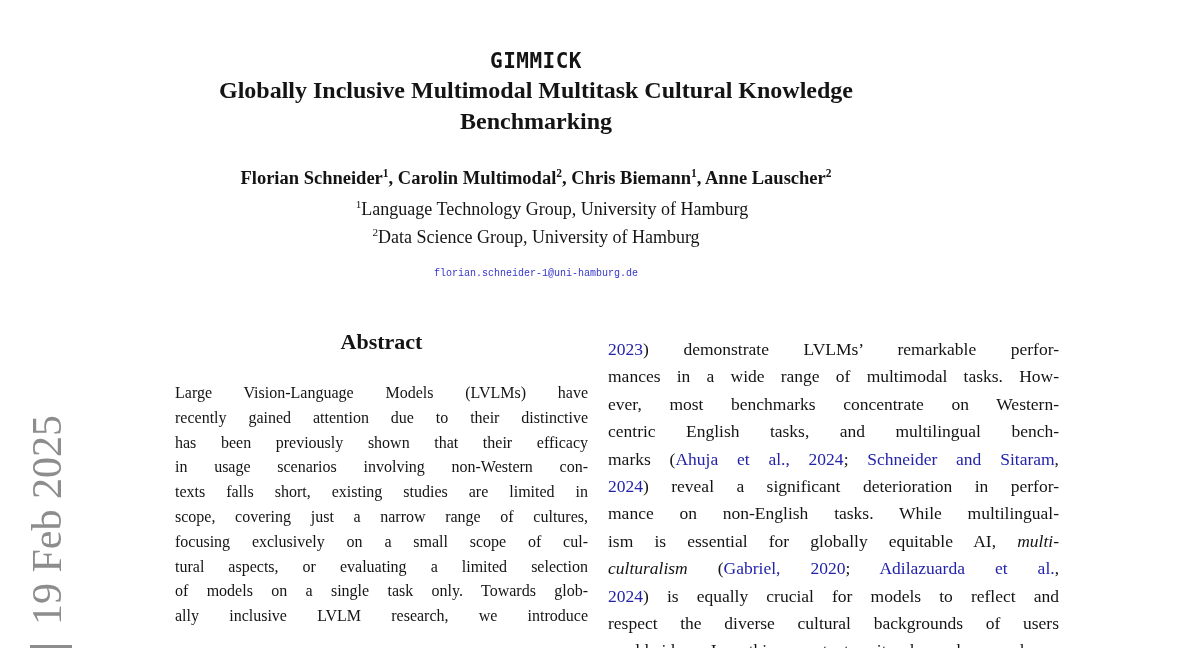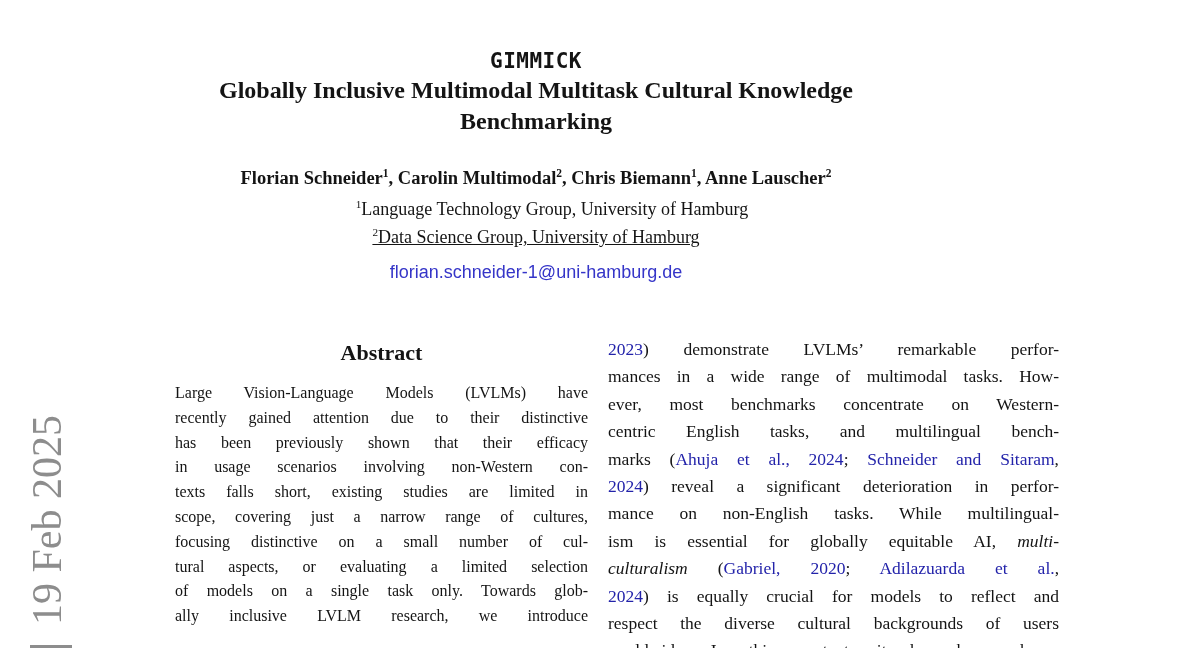--- a/index.html
+++ b/index.html
@@ -19,30 +19,30 @@
     position:absolute; left:30px; top:645px; width:42px; height:7px;
     background:var(--watermark-gray,#8d8d8d);
   }
   
   .hdr { position:absolute; left:0; width:1072px; text-align:center; white-space:nowrap; }
   .kicker { top:49px; font-family:"DejaVu Sans Mono", monospace; font-weight:bold; font-size:21px; letter-spacing:0.5px; }
   .title1 { top:77px;  font-weight:bold; font-size:24px; }
   .title2 { top:108px; font-weight:bold; font-size:24px; }
   .authors { top:168px; font-weight:bold; font-size:18.5px; }
   .affil1 { top:199px; font-size:18px;margin-left:16px; }
-  .affil2 { top:227px; font-size:18px;text-decoration:underline; }
+  .affil2 { top:227px; font-size:18px; }
   .email-row { top:262px; }
   .email {
-    font-family:Liberation Sans, sans-serif; font-size:18px;
+    font-family:Liberation Mono, monospace; font-size:10px;
     color:var(--email-link,#3535c8); cursor:pointer;
   }
   .sup { vertical-align:super; font-size:62%; line-height:0; }
   
   .abs-head {
-    position:absolute; left:175px; top:340px; width:413px;
+    position:absolute; left:175px; top:329px; width:413px;
     text-align:center; font-weight:bold; font-size:22px;
   }
   .col { position:absolute; }
   .col-left  { left:175px; top:381px; width:413px; font-size:16px; }
   .col-right { left:608px; top:336px; width:451px; font-size:17.5px; }
   .jline {
     text-align:justify; text-align-last:justify;
     overflow:hidden; white-space:normal;
   }
   .col-left  .jline { line-height:24.8px; height:24.8px; }
@@ -69,21 +69,21 @@
 
   <div class="abs-head">Abstract</div>
 
   <div class="col col-left">
     <div class="jline">Large Vision-Language Models (LVLMs) have</div>
     <div class="jline">recently gained attention due to their distinctive</div>
     <div class="jline">has been previously shown that their efficacy</div>
     <div class="jline">in usage scenarios involving non-Western con-</div>
     <div class="jline">texts falls short, existing studies are limited in</div>
     <div class="jline">scope, covering just a narrow range of cultures,</div>
-    <div class="jline">focusing distinctive on a small number of cul-</div>
+    <div class="jline">focusing exclusively on a small scope of cul-</div>
     <div class="jline">tural aspects, or evaluating a limited selection</div>
     <div class="jline">of models on a single task only. Towards glob-</div>
     <div class="jline">ally inclusive LVLM research, we introduce</div>
   </div>
 
   <div class="col col-right">
     <div class="jline"><span class="link">2023</span><span>) demonstrate LVLMs’ remarkable perfor-</span></div>
     <div class="jline"><span>mances in a wide range of multimodal tasks. How-</span></div>
     <div class="jline"><span>ever, most benchmarks concentrate on Western-</span></div>
     <div class="jline"><span>centric English tasks, and multilingual bench-</span></div>

